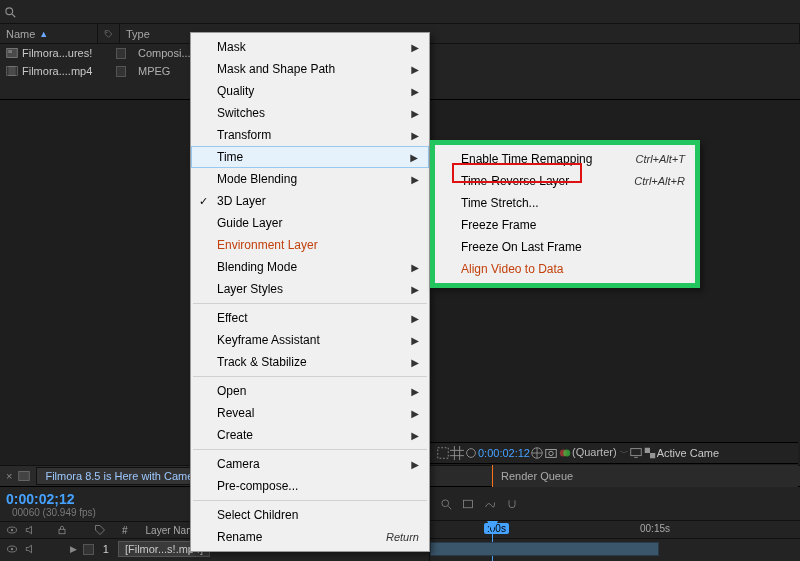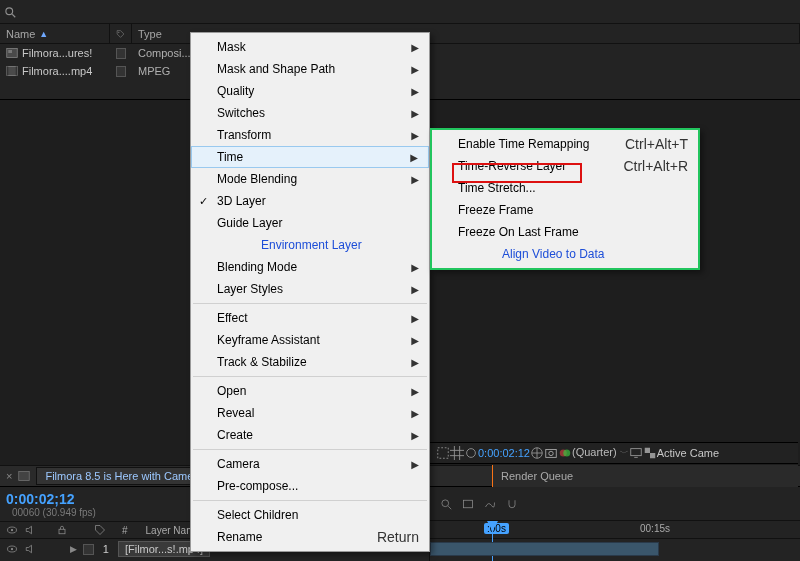--- a/index.html
+++ b/index.html
@@ -6,21 +6,21 @@
   body { background: #1e1e1e; color: #c8c8c8; width: 800px; height: 561px; overflow: hidden; position: relative; font-size: 12px; }
 
   
   .project-panel { position: absolute; top: 0; left: 0; right: 0; height: 100px; background: #232323; border-bottom: 1px solid #000; }
   .search-row { height: 24px; display: flex; align-items: center; border-bottom: 1px solid #111; padding-left: 4px; gap: 4px; }
   .search-icon-svg { width: 12px; height: 12px; opacity: .8; }
   .search-input { background: transparent; border: none; color: #ccc; font-size: 12px; outline: none; width: 160px; }
 
   .columns-header { height: 20px; display: flex; align-items: center; border-bottom: 1px solid #111; font-size: 11px; color: #a6a6a6; }
   .col { padding: 0 6px; border-right: 1px solid #111; height: 100%; display: flex; align-items: center; }
-  .col-name  { width: 110px; }
+  .col-name  { width: 98px; }
   .col-tag   { width: 22px; justify-content: center; }
   .col-type  { flex: 1; }
   .tri-down { font-size: 9px; color: #6fa8ff; margin-left: 4px; }
   .tag-icon { width: 10px; height: 10px; }
 
   .asset-row { height: 18px; display: flex; align-items: center; font-size: 11px; }
   .cell { padding: 0 6px; }
   .cell-name { width: 110px; display: flex; align-items: center; gap: 4px; white-space: nowrap; overflow: hidden; }
   .cell-tag  { width: 22px; display: flex; justify-content: center; }
   .cell-type { color: #b0b0b0; }
@@ -60,28 +60,28 @@
   .ruler-playhead::before { content:''; position:absolute; top:0; left:-5px; width:11px; height:10px; background:#45a2ff; clip-path: polygon(0 0,100% 0,50% 100%); }
   .tick { position:absolute; top:2px; font-size:10px; color:#aaa; }
   .tick-box { position:absolute; left:54px; top:2px; font-size:10px; color:#000; background:#45a2ff; padding:0 3px; border-radius:2px;}
   .track-area { position:relative; flex:1; }
   .clip-bar { position:absolute; top:3px; left:0; height:14px; background:#3a566b; border:1px solid #2a3a4a; width:62%; }
 
   
   .context-menu { position:absolute; top:32px; left:190px; width:240px; background:#f0f0f0; border:1px solid #9a9a9a; box-shadow:3px 3px 6px rgba(0,0,0,.4); padding:3px 0; color:#000; font-size:12px; }
   .cm-item { display:flex; align-items:center; height:22px; padding:0 8px 0 26px; position:relative; }
   .cm-item.hl { background:#e5f1fb; border:1px solid #99c9ef; padding-left:25px; }
-  .cm-item.disabled { color:#1d4ed8;margin-left:44px; }
+  .cm-item.disabled { color:#c2410c; }
   .cm-sep { height:1px; background:#d0d0d0; margin:3px 2px; }
   .cm-arrow { position:absolute; right:10px; font-size:10px; color:#333; }
   .cm-check { position:absolute; left:8px; font-size:11px; }
-  .cm-shortcut { position:absolute; right:10px; color:#333; font-size:14px; }
-
-  
-  .submenu { position:absolute; top:128px; left:430px; width:270px; background:#f0f0f0; border:2px solid #22c55e; box-shadow:3px 3px 6px rgba(0,0,0,.4); padding:3px 0; color:#000; font-size:12px; }
+  .cm-shortcut { position:absolute; right:10px; color:#333; font-size:11px;font-style:italic; }
+
+  
+  .submenu { position:absolute; top:140px; left:430px; width:270px; background:#f0f0f0; border:5px solid #22c55e; box-shadow:3px 3px 6px rgba(0,0,0,.4); padding:3px 0; color:#000; font-size:12px; }
   .red-box { position:absolute; border:2px solid #d11; pointer-events:none; }
 </style>
 </head>
 <body>
 
 <div class="project-panel">
   <div class="search-row">
     <svg class="search-icon-svg" viewBox="0 0 16 16">
         <circle cx="7" cy="7" r="4.5" fill="none" stroke="#aaa" stroke-width="1.5"></circle>
         <line x1="11" y1="11" x2="15" y2="15" stroke="#aaa" stroke-width="1.5"></line>

